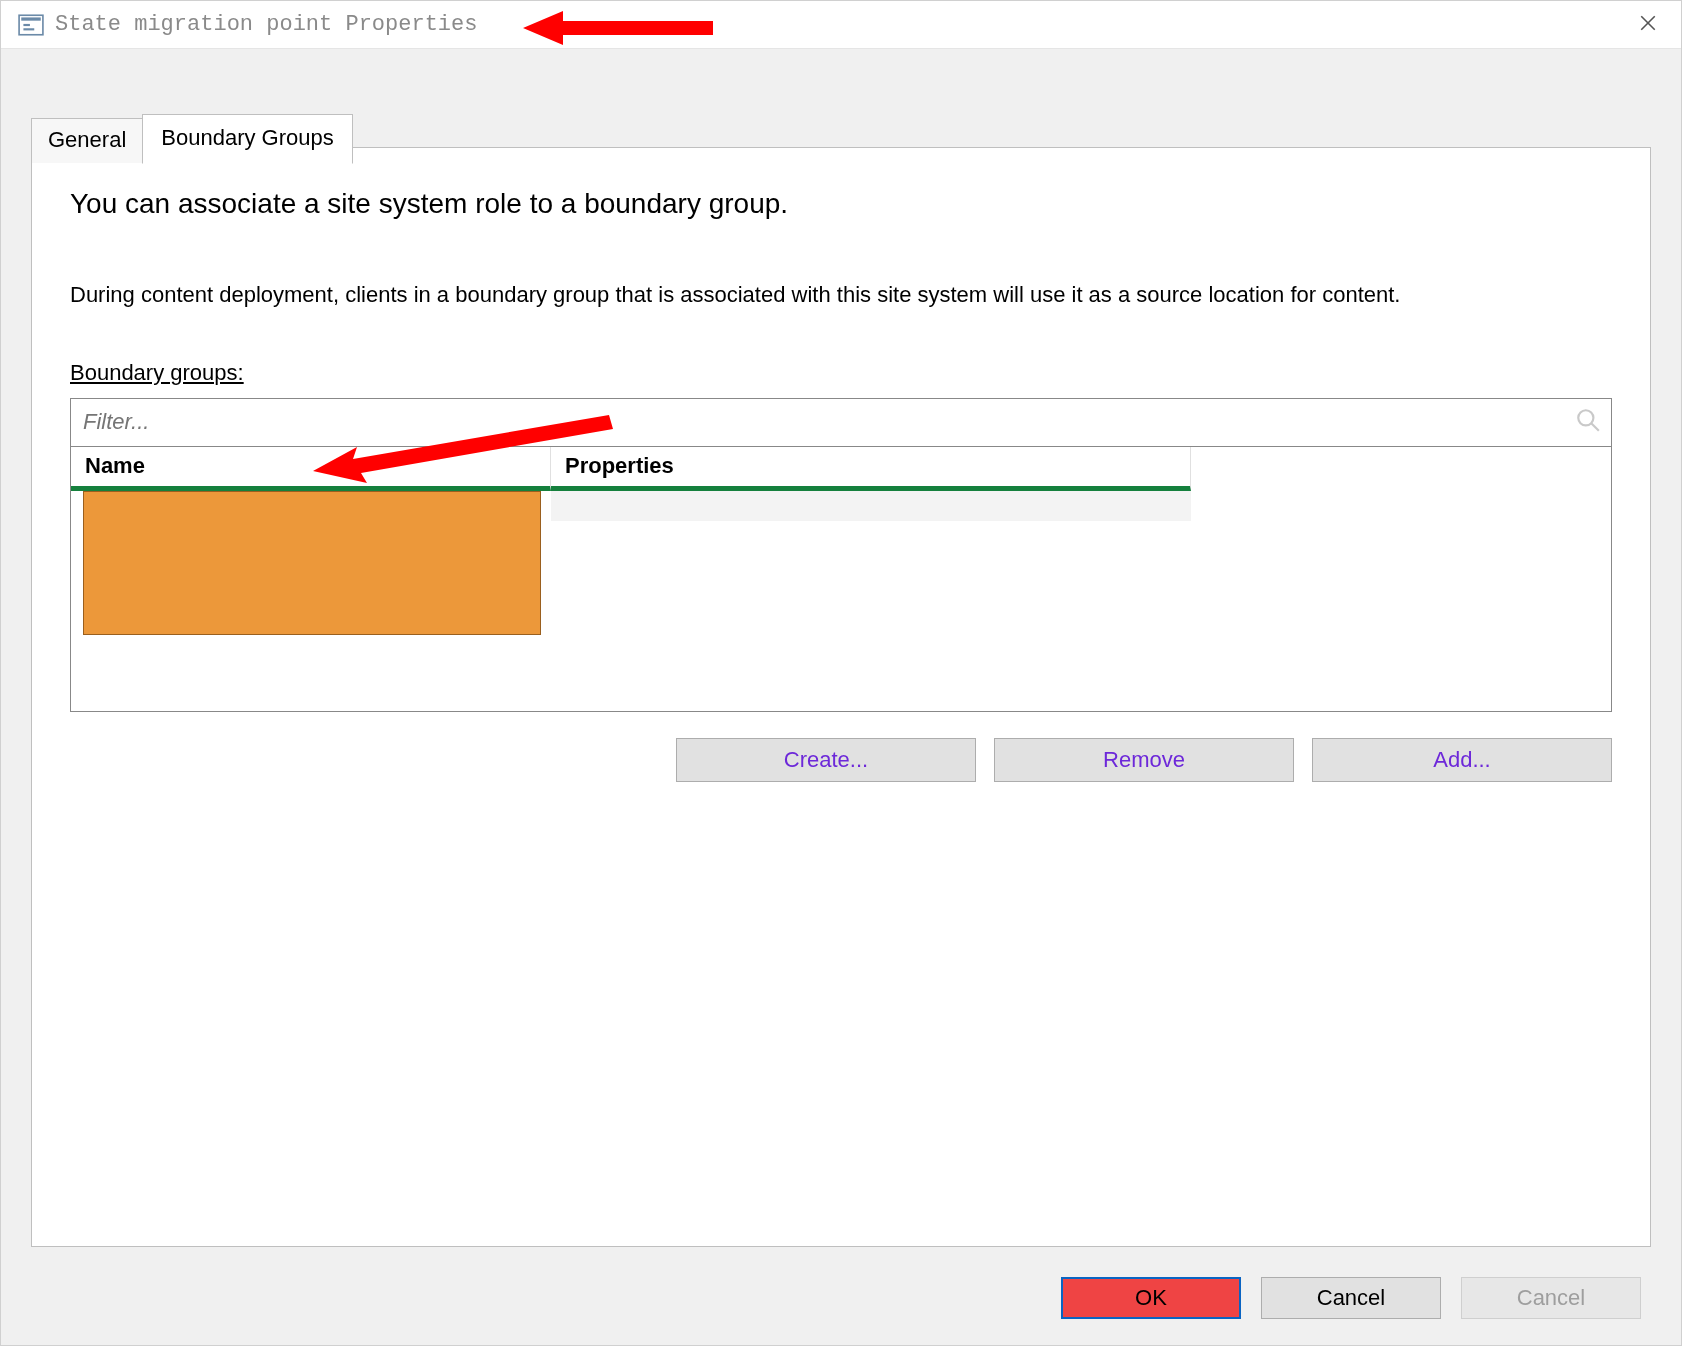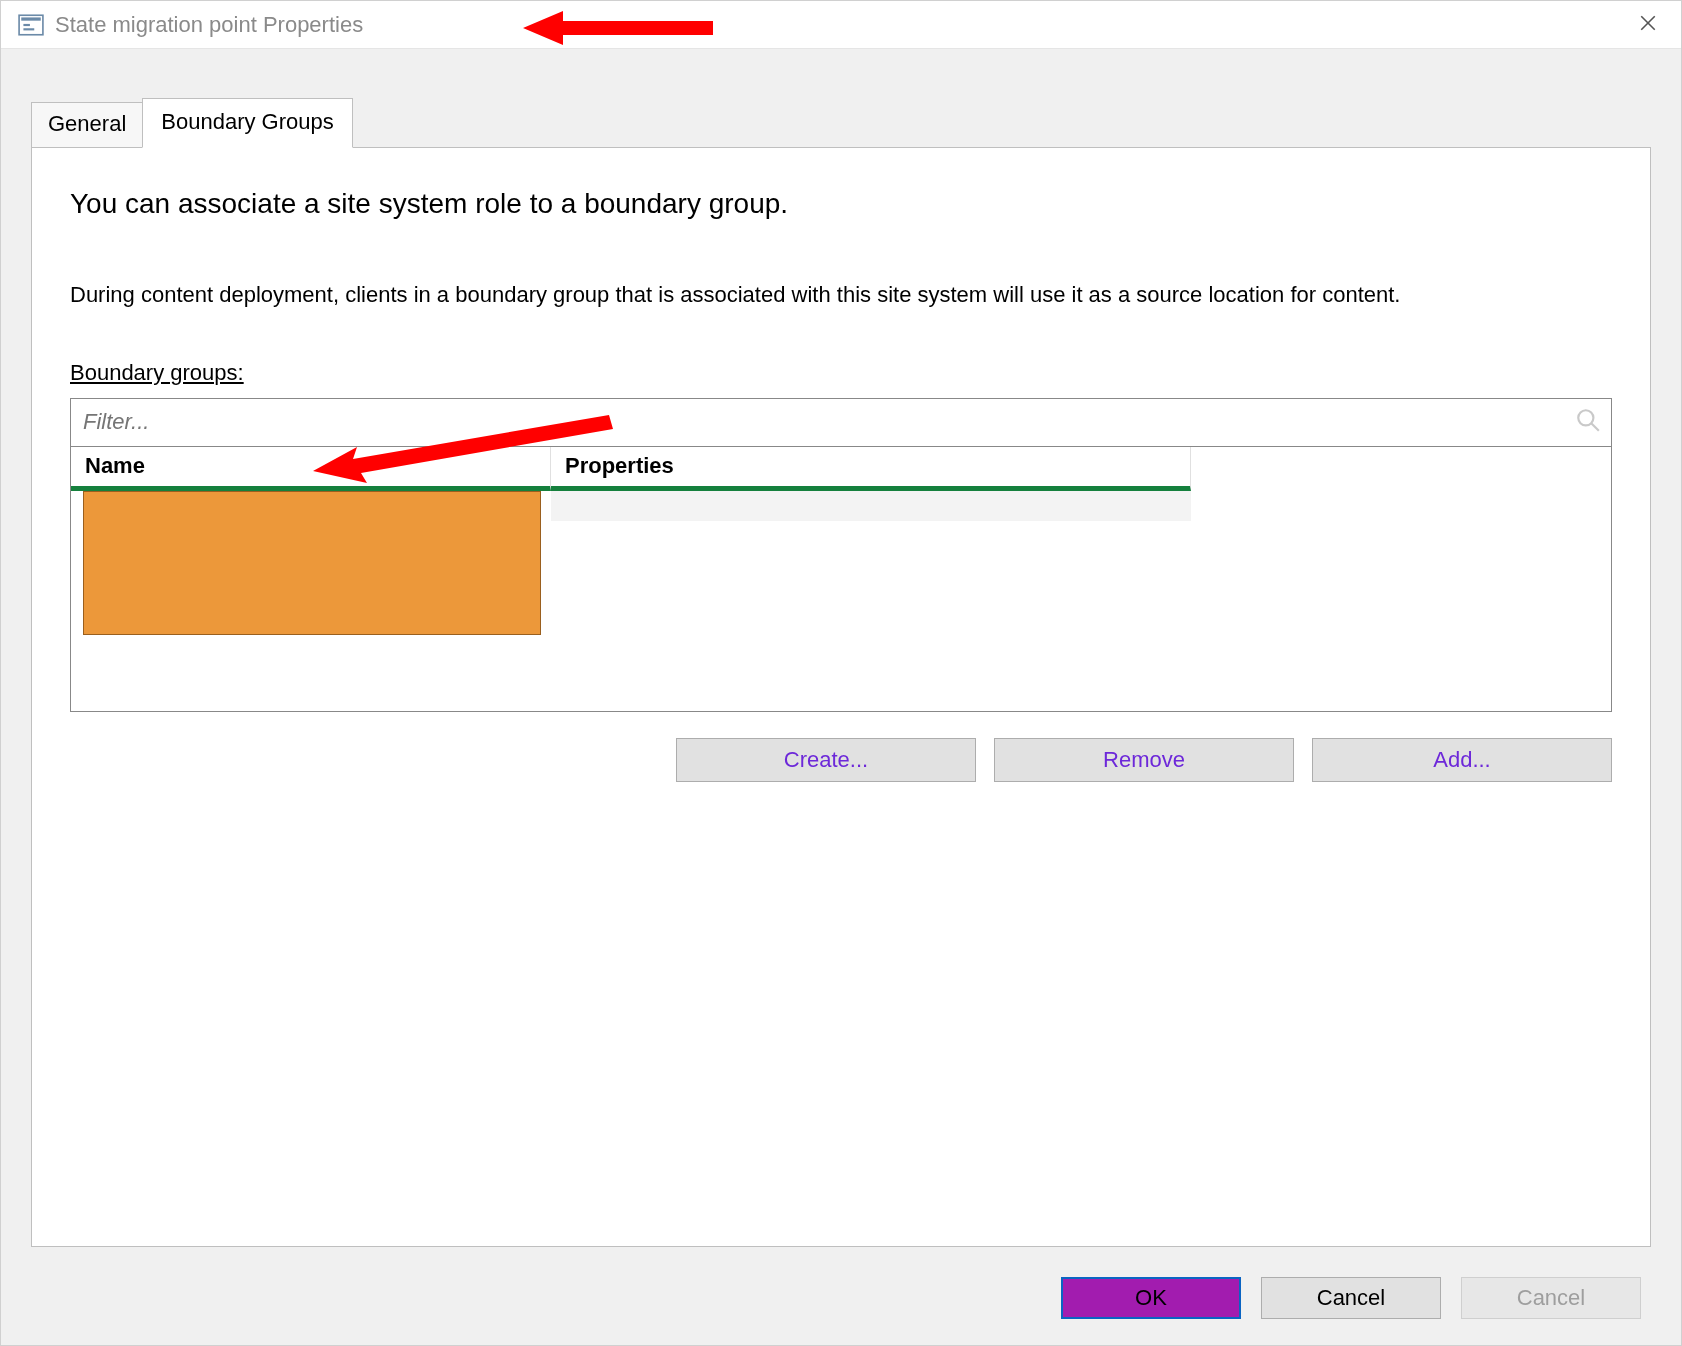--- a/index.html
+++ b/index.html
@@ -27,38 +27,39 @@
   .titlebar-icon {
     width: 28px; height: 28px;
     display: inline-flex; align-items: center; justify-content: center;
     margin-right: 10px;
   }
   .titlebar-icon svg { width: 26px; height: 26px; }
   .titlebar-title {
     font-size: 22px;
     color: #8a8a8a;
     flex: 0 0 auto;
+    font-family: Liberation Mono, monospace;
   }
   .titlebar-spacer { flex: 1; }
   .titlebar-close {
     width: 46px; height: 32px;
     display: flex; align-items: center; justify-content: center;
     color: #555;
   }
   .titlebar-close svg { width: 18px; height: 18px; }
 
   .client-area {
     position: absolute;
     left: 0; top: 48px; right: 0; bottom: 0;
     background: #f0f0f0;
   }
 
   .tabstrip {
     position: absolute;
-    left: 30px; top: 48px;
+    left: 30px; top: 64px;
     display: flex;
     align-items: flex-end;
     z-index: 2;
   }
   .tab {
     padding: 8px 16px 10px 16px;
     font-size: 22px;
     color: #000;
     background: #f7f7f7;
     border: 1px solid #bfbfbf;
@@ -166,21 +167,21 @@
     gap: 20px;
   }
   .bottom-buttons button {
     width: 180px; height: 42px;
     font-size: 22px;
     background: #e1e1e1;
     border: 1px solid #adadad;
     color: #000;
   }
   .bottom-buttons button.primary {
-    background: #a21caf;
+    background: #ef4444;
     border: 2px solid #0a64c2;
   }
   .bottom-buttons button.disabled {
     color: #9e9e9e;
     background: #e7e7e7;
     border: 1px solid #cfcfcf;
   }
 
   
   .arrow1 {

